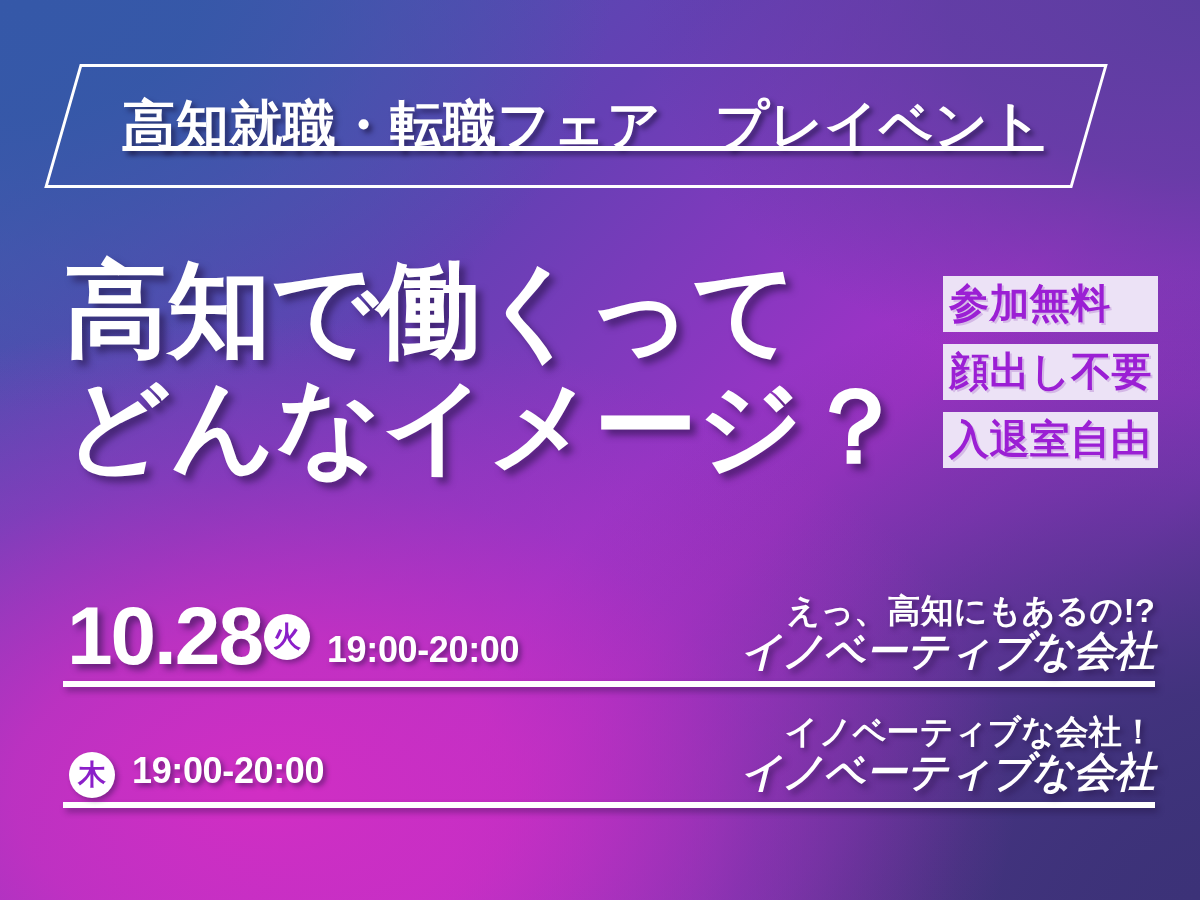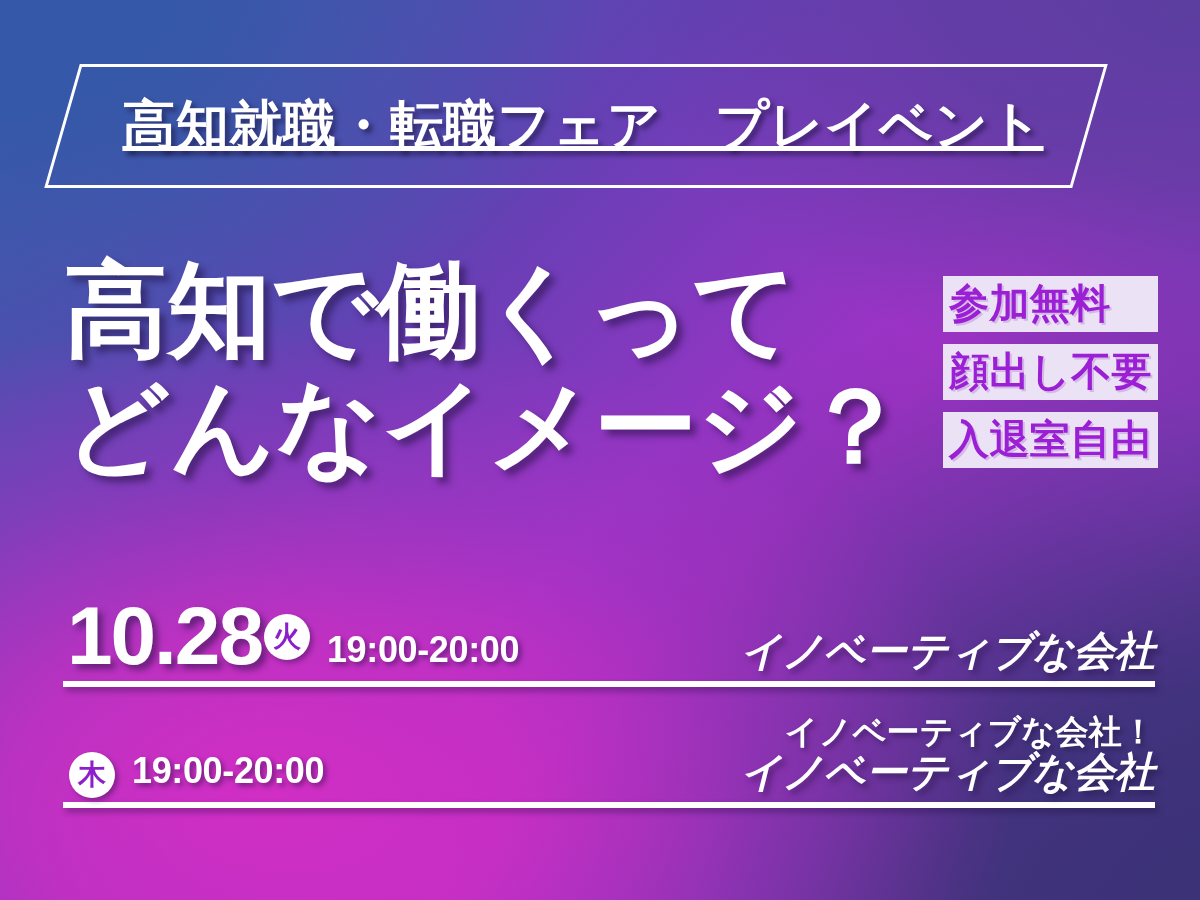--- a/index.html
+++ b/index.html
@@ -205,20 +205,21 @@
   <div class="schedule">
 
     <div class="sched-row">
       <div class="row-inner">
         <div class="date-block">
           <span class="date-num">10.28</span>
           <span class="dow">火</span>
         </div>
         <div class="time">19:00-20:00</div>
         <div class="topic">
+          <div class="topic-sub">えっ、高知にもあるの!?</div>
           <div class="topic-main">イノベーティブな会社</div>
         </div>
       </div>
     </div>
     <div class="divider"></div>
 
     <div class="sched-row">
       <div class="row-inner">
         <div class="date-block">
           <span class="dow">木</span>

